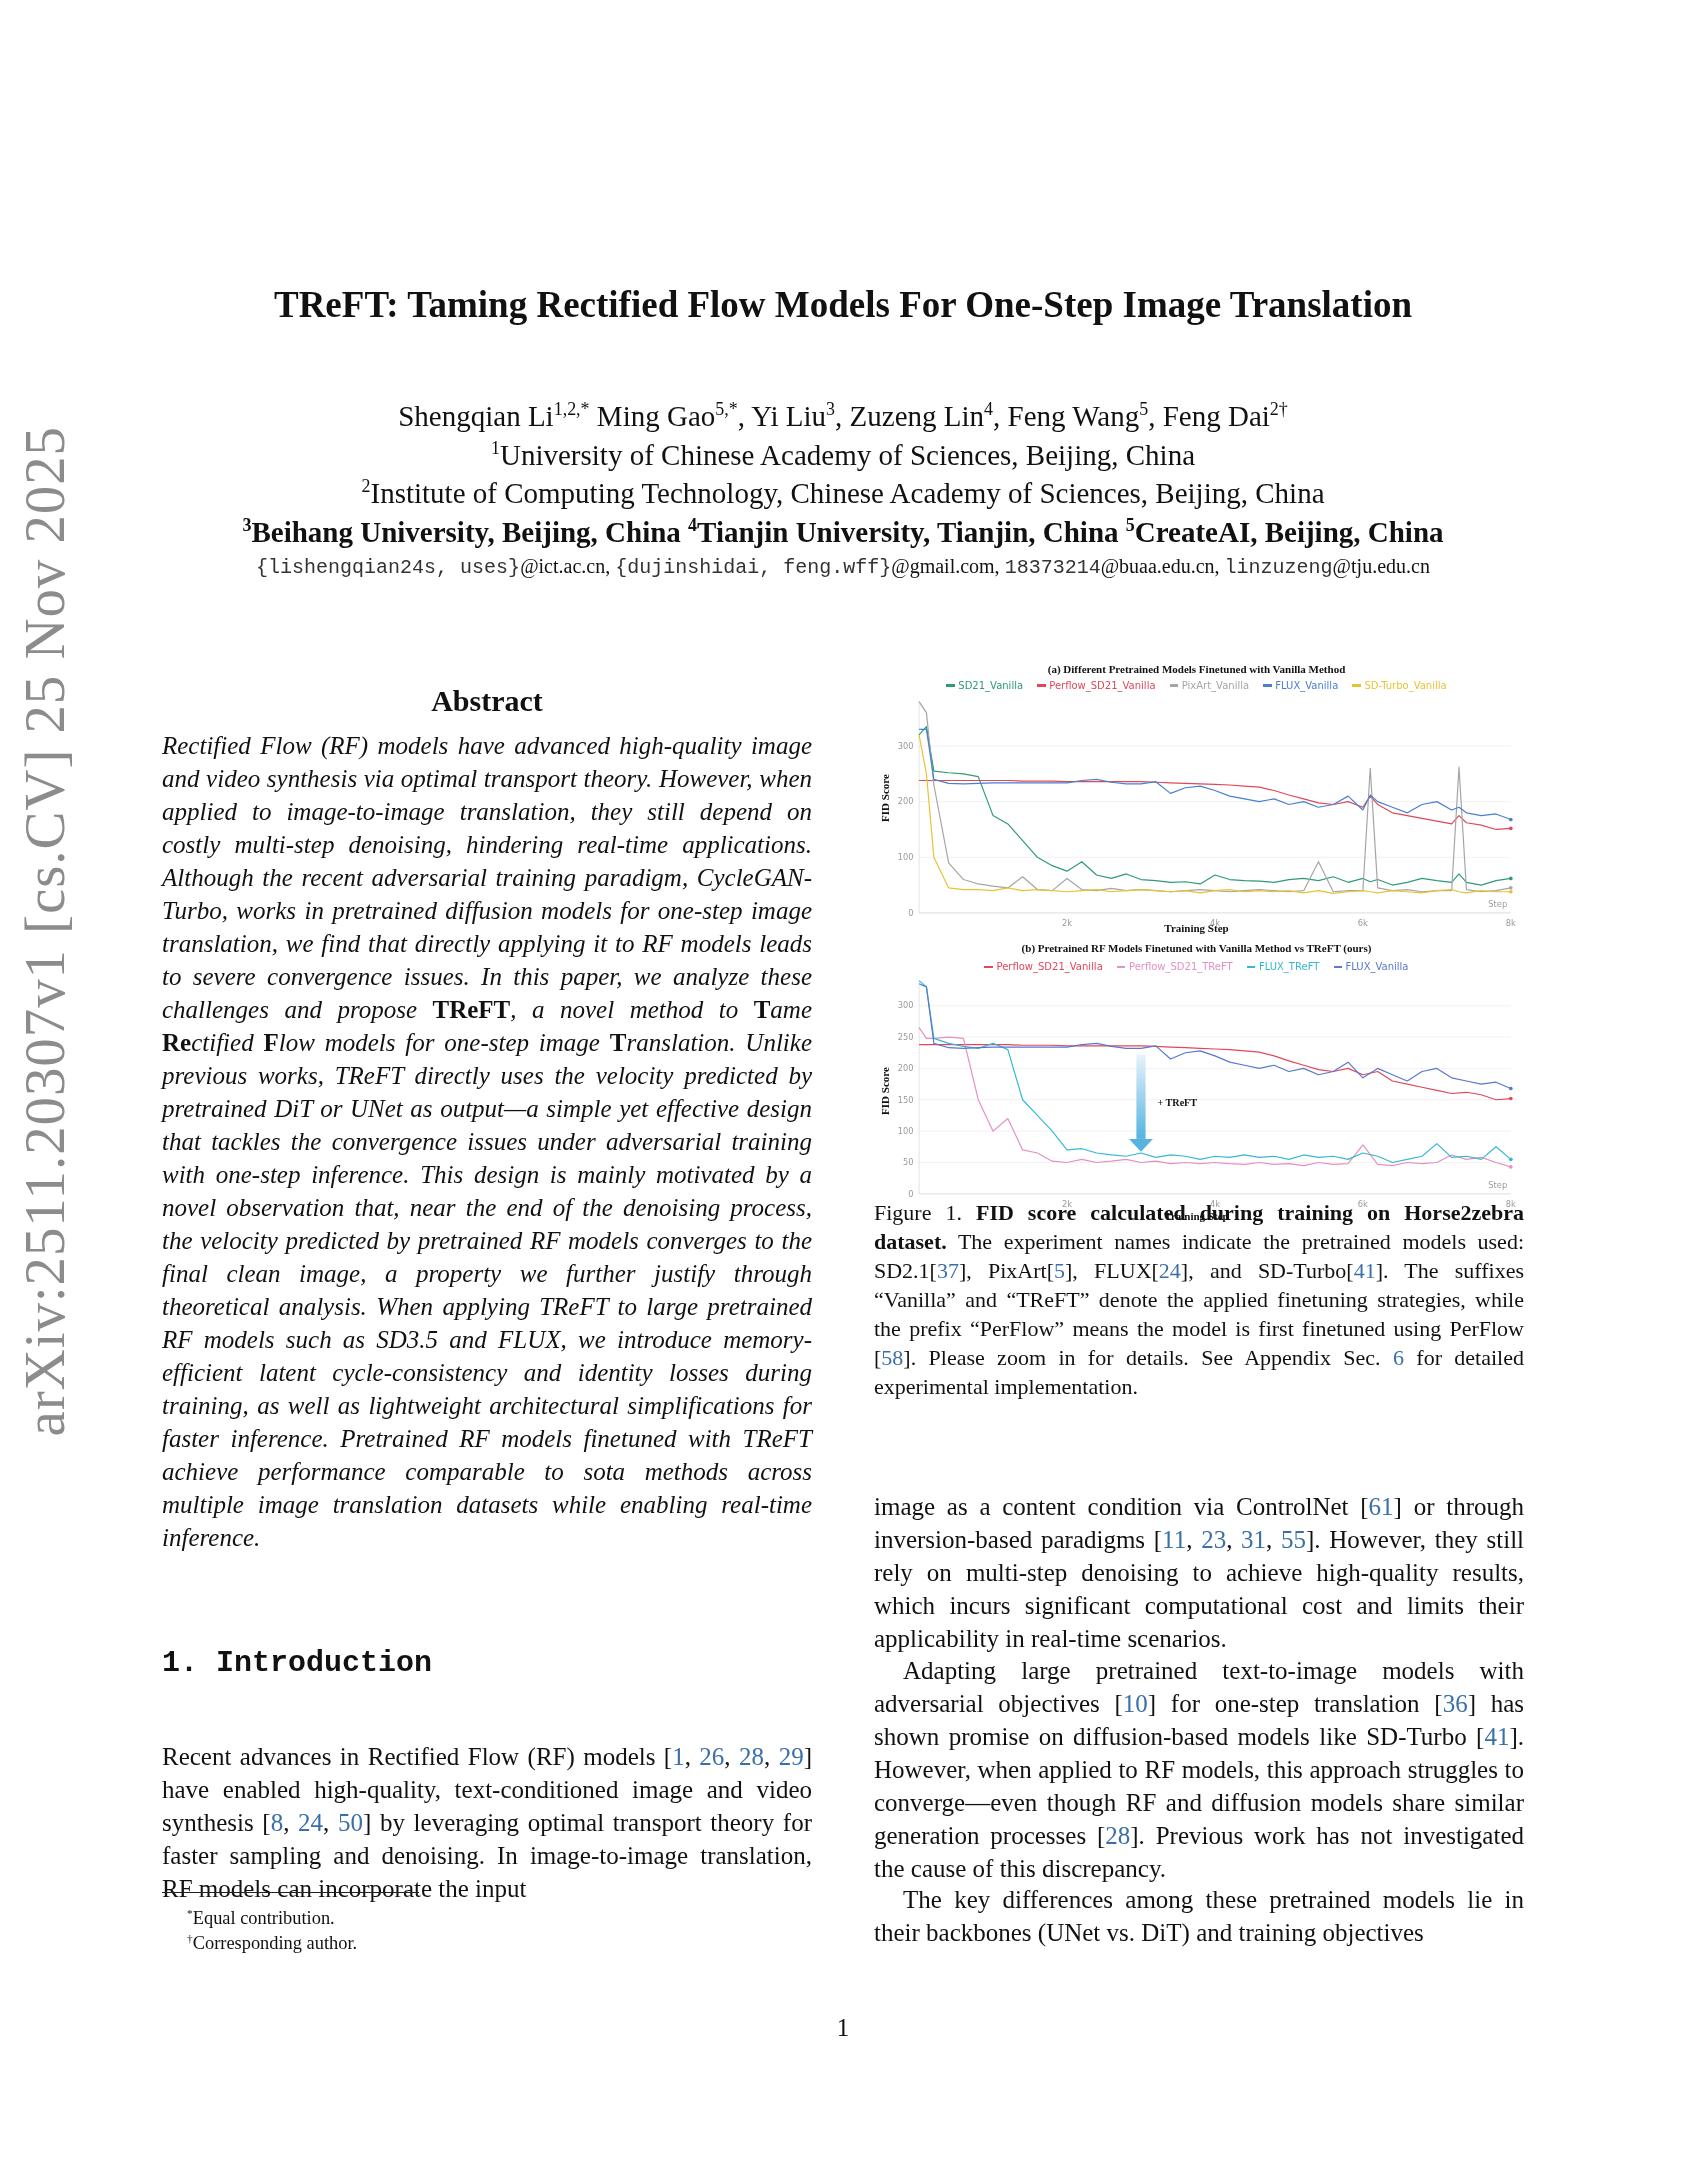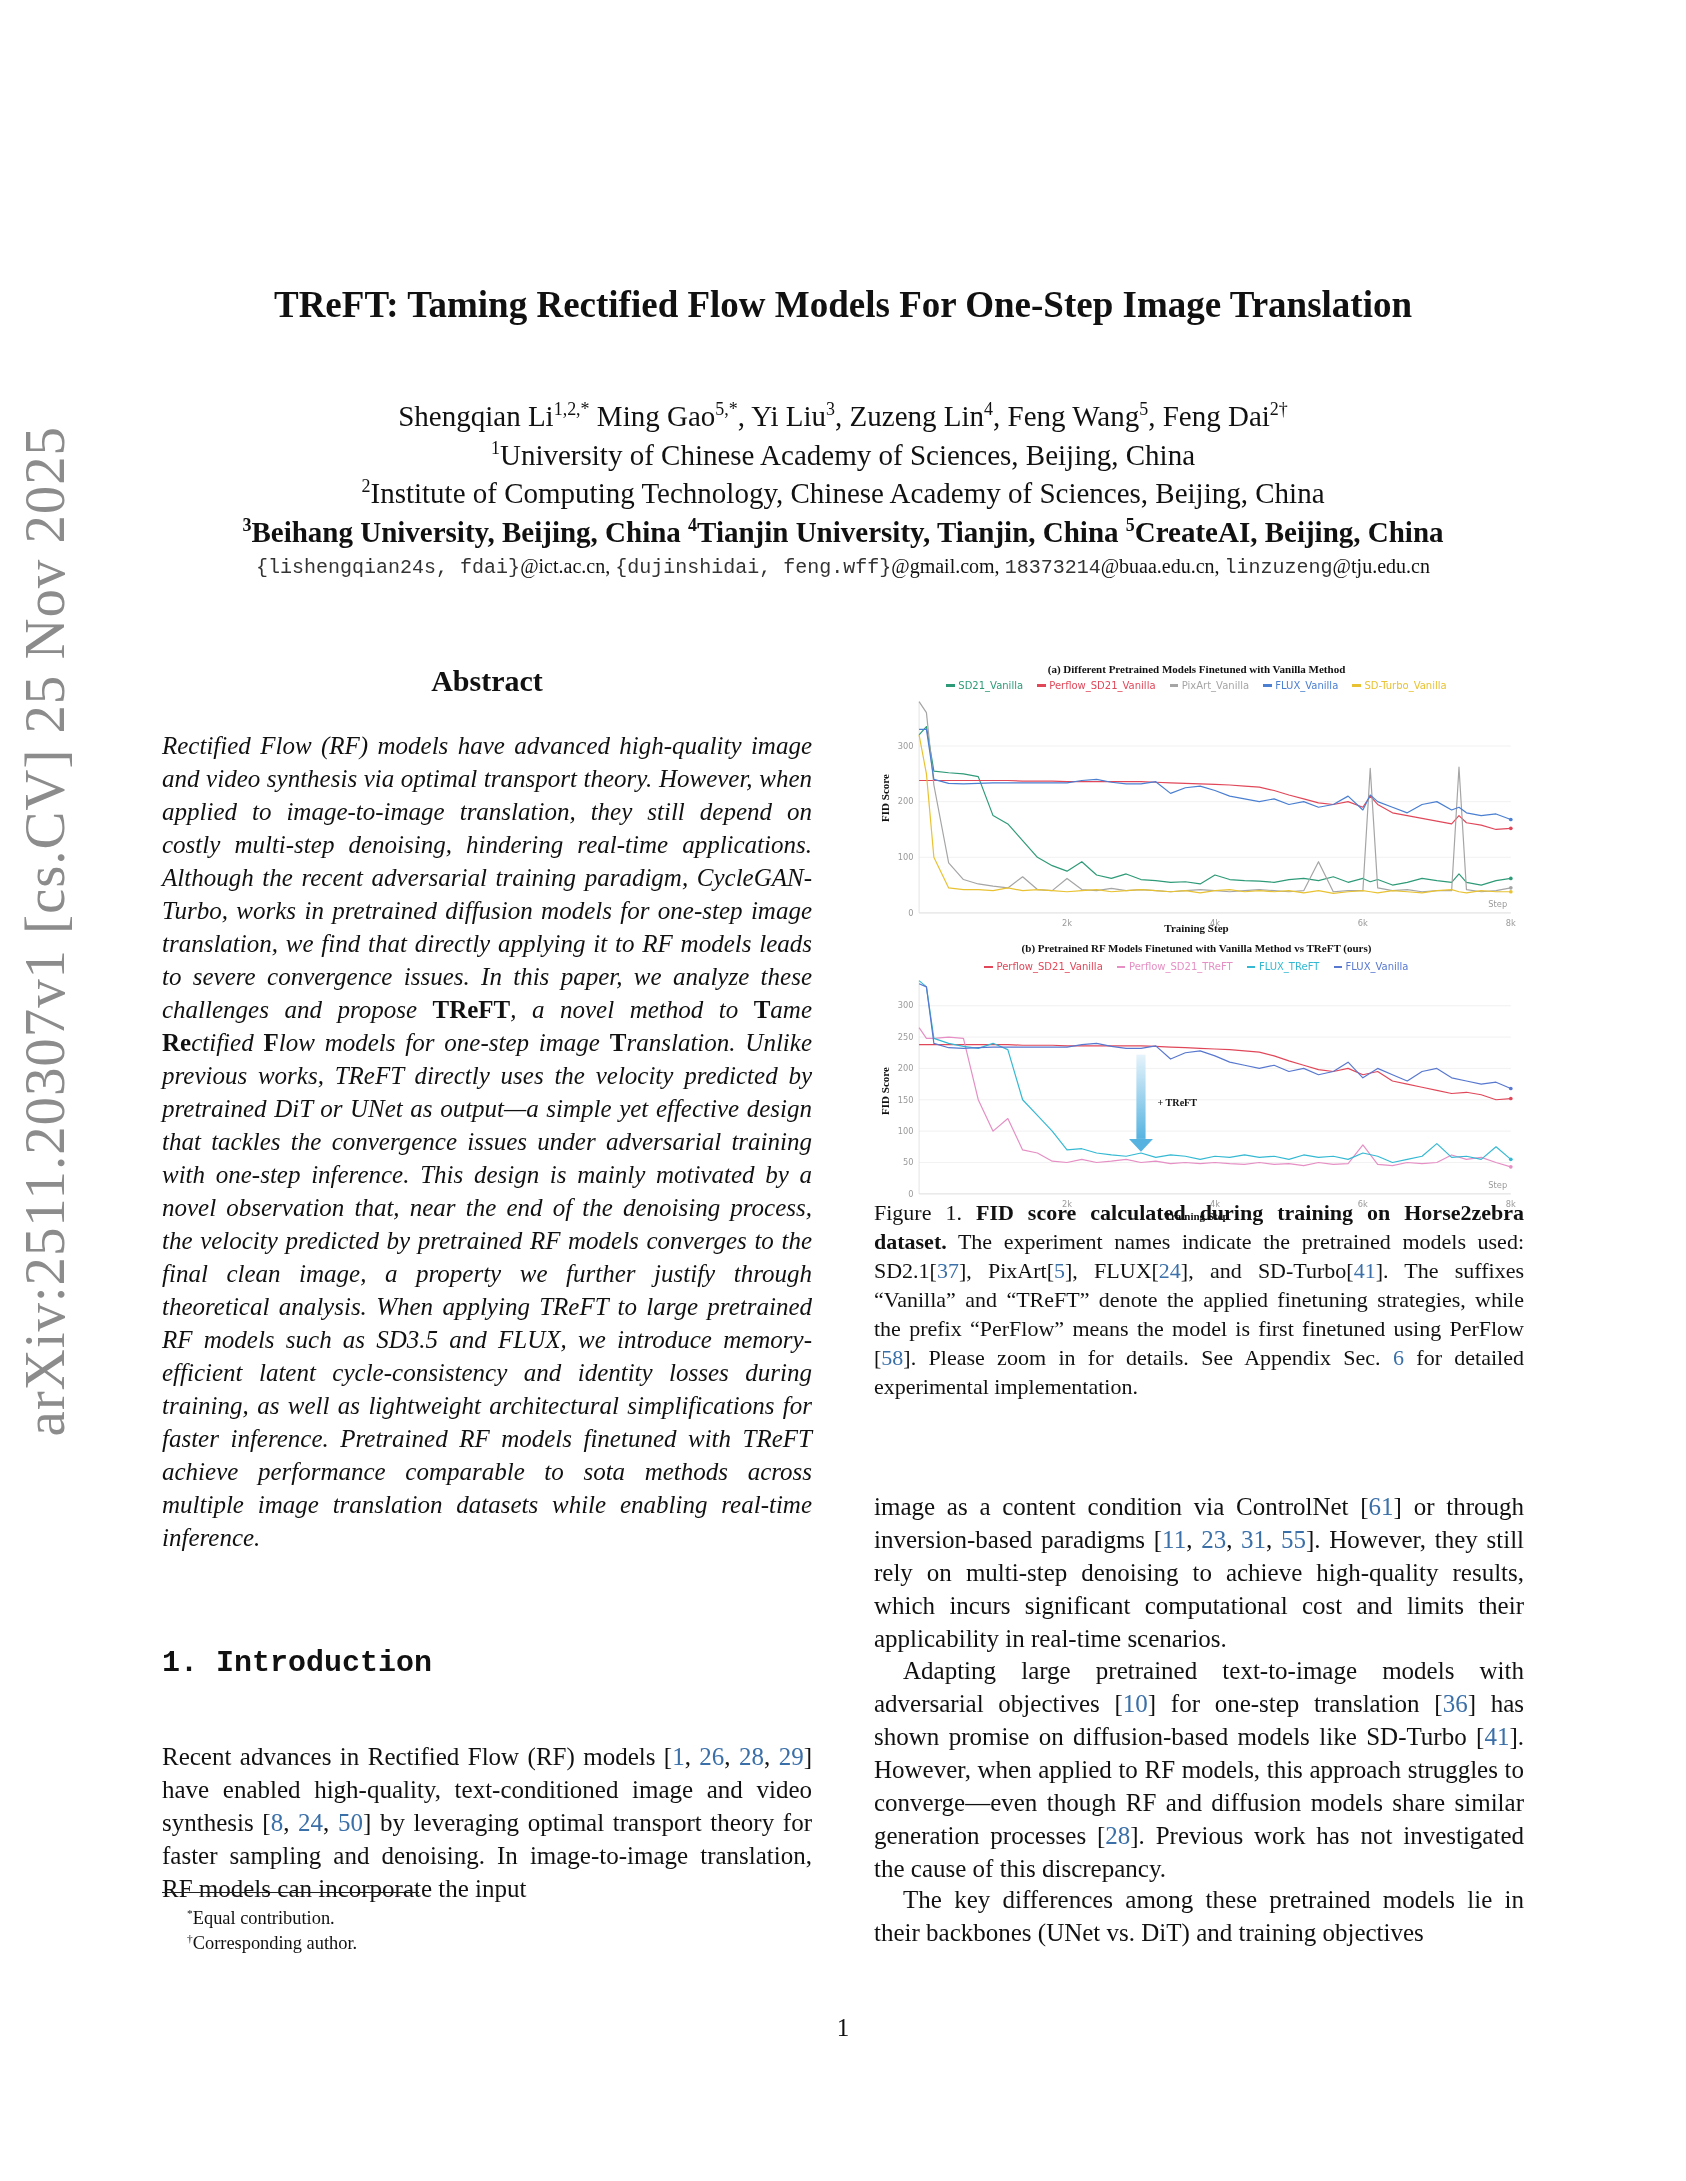--- a/index.html
+++ b/index.html
@@ -49,27 +49,27 @@
 <div class="abs authors" style="top:429px;">
   <sup>1</sup><span>University of Chinese Academy of Sciences, Beijing, China</span>
 </div>
 <div class="abs authors" style="top:467px;">
   <sup>2</sup><span>Institute of Computing Technology, Chinese Academy of Sciences, Beijing, China</span>
 </div>
 <div class="abs authors" style="top:506px;font-weight:bold;">
   <sup>3</sup><span>Beihang University, Beijing, China </span><sup>4</sup><span>Tianjin University, Tianjin, China </span><sup>5</sup><span>CreateAI, Beijing, China</span>
 </div>
 <div class="abs emails" style="top:555px;">
-  <span class="mono">{lishengqian24s, fdai}</span><span>@ict.ac.cn,</span>
+  <span class="mono">{lishengqian24s, uses}</span><span>@ict.ac.cn,</span>
   <span class="mono">{dujinshidai, feng.wff}</span><span>@gmail.com,</span>
   <span class="mono">18373214</span><span>@buaa.edu.cn,</span>
   <span class="mono">linzuzeng</span><span>@tju.edu.cn</span>
 </div>
 
-<div class="abs col-left center section-h" style="top:664px;">Abstract</div>
+<div class="abs col-left center section-h" style="top:684px;">Abstract</div>
 <div class="abs col-left para italic" style="top:729px;">
   <span>Rectified Flow (RF) models have advanced high-quality image and video synthesis via optimal transport theory. However, when applied to image-to-image translation, they still depend on costly multi-step denoising, hindering real-time applications. Although the recent adversarial training paradigm, CycleGAN-Turbo, works in pretrained diffusion models for one-step image translation, we find that directly applying it to RF models leads to severe convergence issues. In this paper, we analyze these challenges and propose </span><b style="font-style:normal">TReFT</b><span>, a novel method to </span><b style="font-style:normal">T</b><span>ame </span><b style="font-style:normal">Re</b><span>ctified </span><b style="font-style:normal">F</b><span>low models for one-step image </span><b style="font-style:normal">T</b><span>ranslation. Unlike previous works, TReFT directly uses the velocity predicted by pretrained DiT or UNet as output—a simple yet effective design that tackles the convergence issues under adversarial training with one-step inference. This design is mainly motivated by a novel observation that, near the end of the denoising process, the velocity predicted by pretrained RF models converges to the final clean image, a property we further justify through theoretical analysis. When applying TReFT to large pretrained RF models such as SD3.5 and FLUX, we introduce memory-efficient latent cycle-consistency and identity losses during training, as well as lightweight architectural simplifications for faster inference. Pretrained RF models finetuned with TReFT achieve performance comparable to sota methods across multiple image translation datasets while enabling real-time inference.</span>
 </div>
 
 <div class="abs col-left section-h" style="top:1646px;font-family:Liberation Mono, monospace;">1. Introduction</div>
 <div class="abs col-left para" style="top:1740px;">
   <span>Recent advances in Rectified Flow (RF) models [</span><a class="cite">1</a><span>, </span><a class="cite">26</a><span>, </span><a class="cite">28</a><span>, </span><a class="cite">29</a><span>] have enabled high-quality, text-conditioned image and video synthesis [</span><a class="cite">8</a><span>, </span><a class="cite">24</a><span>, </span><a class="cite">50</a><span>] by leveraging optimal transport theory for faster sampling and denoising. In image-to-image translation, RF models can incorporate the input</span>
 </div>
 
 <div class="abs fn-rule"></div>

